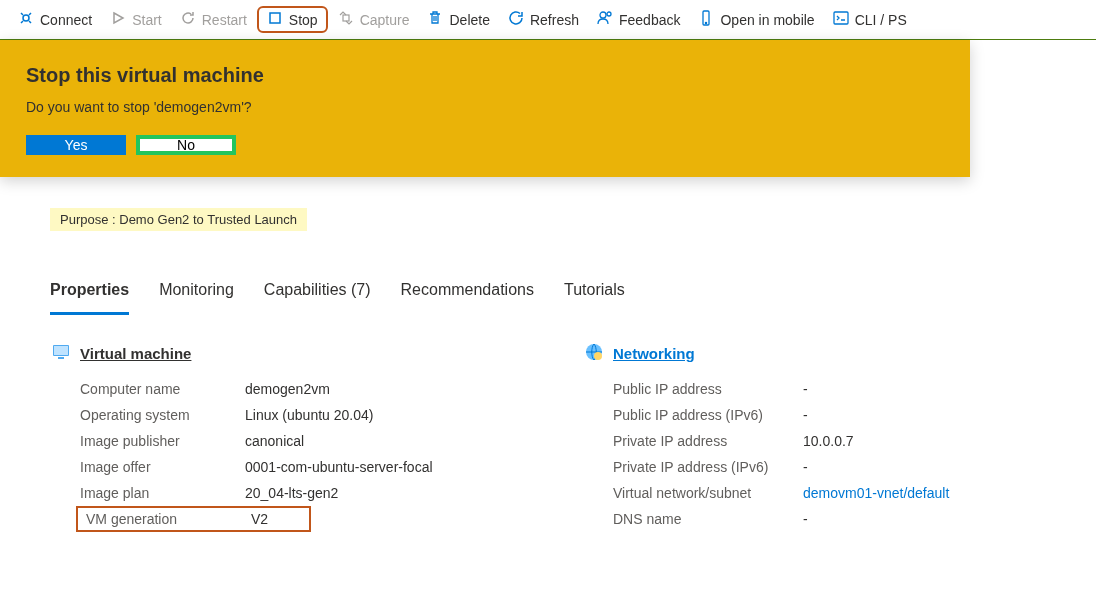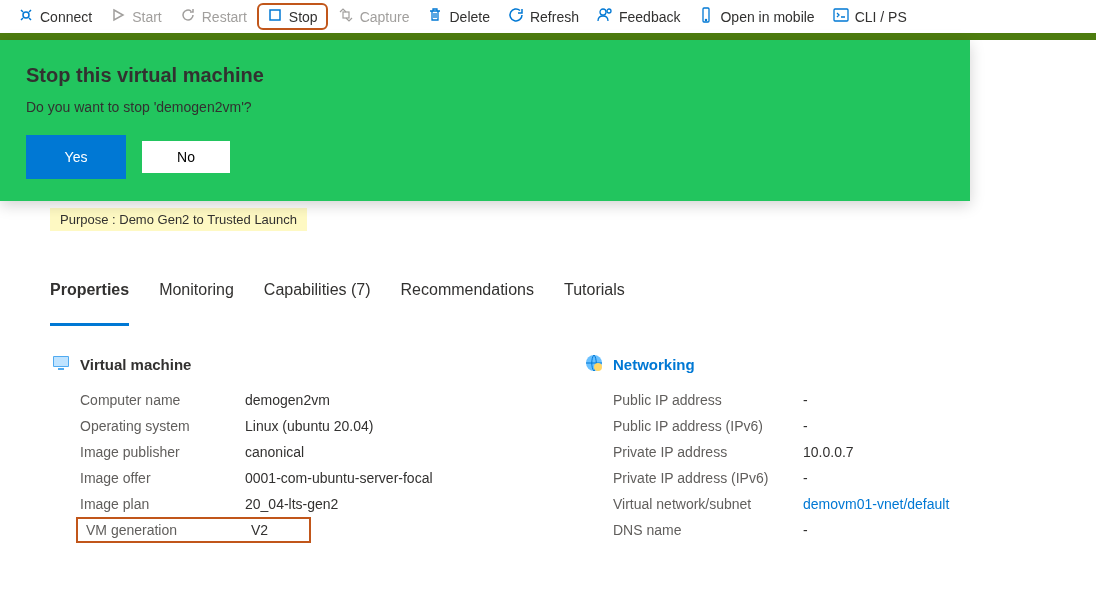--- a/index.html
+++ b/index.html
@@ -13,21 +13,21 @@
     height: 604px;
     overflow: hidden;
     position: relative;
   }
   
   .toolbar {
     display: flex;
     align-items: center;
     height: 40px;
     padding: 14px 10px;
-    border-bottom: 7px solid #4d7c0f;
+    border-bottom: 1px solid #4d7c0f;
     gap: 2px;
     white-space: nowrap;
   }
   .toolbar-item {
     display: inline-flex;
     align-items: center;
     gap: 6px;
     padding: 4px 8px;
     cursor: pointer;
     color: #323130;
@@ -40,40 +40,40 @@
     border: 2px solid #c1561a;
     border-radius: 6px;
     padding: 2px 8px;
   }
   
   .dialog {
     position: absolute;
     top: 40px;
     left: 0;
     width: 970px;
-    background: #22c55e;
+    background: #eab308;
     box-shadow: 0 4px 14px rgba(0,0,0,0.18);
     padding: 20px 26px 22px 26px;
     z-index: 10;
   }
   .dialog-title {
     font-size: 20px;
     font-weight: 600;
     margin: 4px 0 12px 0;
   }
   .dialog-text {
     font-size: 14px;
     margin-bottom: 20px;
     color: #323130;
   }
   .dialog-buttons { display: flex; gap: 10px; }
   .btn {
     min-width: 100px;
-    height: 44px;
-    border: 6px solid #22c55e;
+    height: 20px;
+    border: 4px solid #22c55e;
     background: #ffffff;
     font-size: 14px;
     cursor: pointer;
     display: inline-flex;
     align-items: center;
     justify-content: center;
   }
   .btn.primary {
     background: #0078d4;
     border-color: #0078d4;
@@ -95,21 +95,21 @@
   }
   
   .tabs {
     display: flex;
     gap: 30px;
     border-bottom: 0;
     margin-bottom: 28px;
   }
   .tab {
     font-size: 16px;
-    padding-bottom: 24px;
+    padding-bottom: 13px;
     cursor: pointer;
     color: #323130;
   }
   .tab.active {
     font-weight: 600;
     border-bottom: 3px solid #0078d4;
   }
   
   .prop-columns {
     display: flex;
@@ -117,20 +117,21 @@
   }
   .prop-col { flex: 1; }
   .section-header {
     display: flex;
     align-items: center;
     gap: 10px;
     font-weight: 600;
     font-size: 15px;
     margin-bottom: 12px;
     margin-left: 2px;
+    text-decoration: underline;
   }
   .section-header.net { color: #0078d4; }
   .section-header svg { width: 18px; height: 18px; }
   .prop-rows { margin-left: 30px; }
   .prop-row {
     display: flex;
     padding: 5px 0;
     font-size: 14px;
   }
   .prop-row .k { color: #605e5c; }

